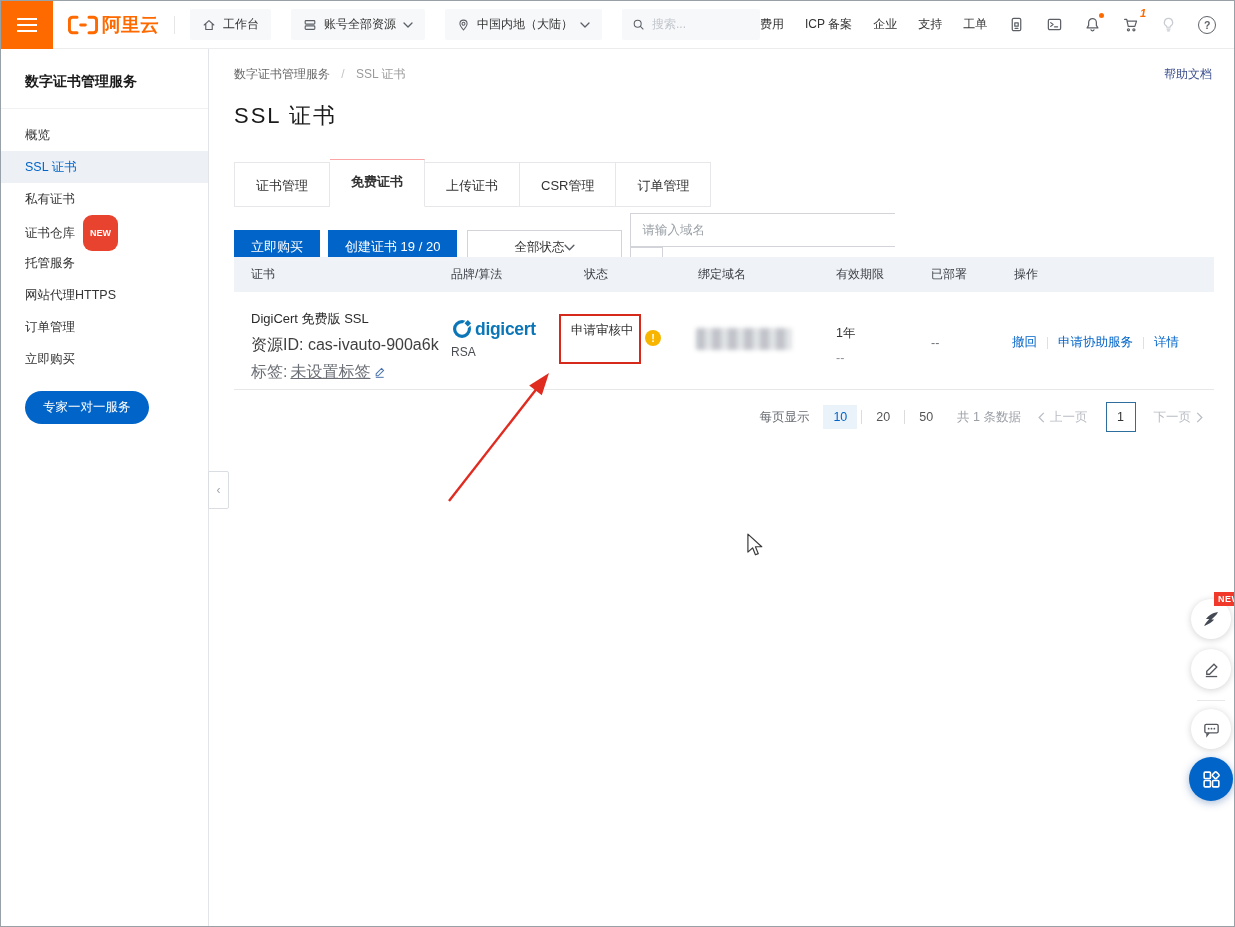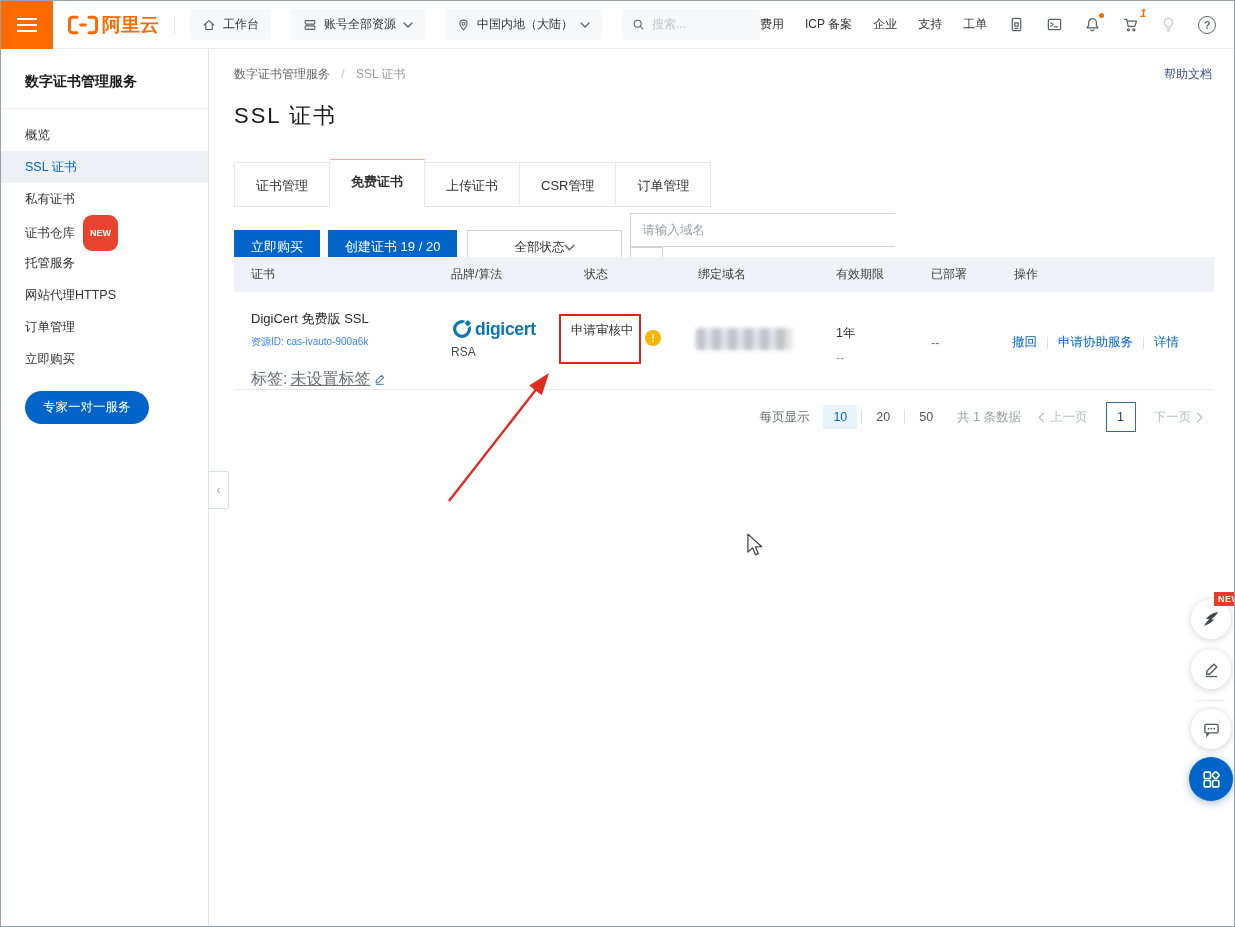--- a/index.html
+++ b/index.html
@@ -46,21 +46,21 @@
   .select{width:155px;height:34px;border:1px solid #d2d4d9;display:flex;align-items:center;justify-content:center;padding:0 11px;font-size:12.5px;color:#333;box-sizing:border-box;margin-left:10px;background:#fff;cursor:pointer;}
   .search-wrap{display:flex;margin-left:8px;flex-direction:column;}
   .search-input{width:265px;height:34px;border:1px solid #d2d4d9;border-right:none;padding:0 11px;font-size:12.5px;box-sizing:border-box;color:#333;outline:none;font-family:inherit;}
   .search-input::placeholder{color:#9aa0a6;}
   .search-btn{width:33px;height:34px;border:1px solid #d2d4d9;background:#fff;display:flex;align-items:center;justify-content:center;cursor:pointer;box-sizing:border-box;}
   .thead{position:absolute;top:208px;left:25px;width:980px;height:35px;background:#EFF3F8;font-size:12px;color:#3b3f45;}
   .thead span{position:absolute;line-height:35px;white-space:nowrap;}
   .trow{position:absolute;top:243px;left:25px;width:980px;height:97px;border-bottom:1px solid #e8e8e8;font-size:12.5px;color:#333;}
   .trow>div{position:absolute;}
   .cert-name{font-size:13px;color:#2b2b2b;margin-bottom:7px;white-space:nowrap;}
-  .cert-res{font-size:10px;color:#3b82f6;margin-bottom:20px;white-space:nowrap;}
+  .cert-res{font-size:16px;color:#404040;margin-bottom:6px;white-space:nowrap;}
   .cert-tag{font-size:16px;color:#6b6f75;white-space:nowrap;display:flex;align-items:center;gap:3px;}
   .cert-tag u{cursor:pointer;}
   .brand-logo{display:flex;align-items:center;gap:2px;color:#0B76B7;font-weight:bold;font-size:17.5px;letter-spacing:-.3px;}
   .brand-alg{font-size:12px;color:#4a4d52;margin-top:5px;}
   .status-text{width:64px;line-height:20px;}
   .warn{width:16px;height:16px;border-radius:50%;background:#F7B500;color:#fff;font-size:11px;font-weight:bold;text-align:center;line-height:16px;}
   .domain-blur{width:96px;height:22px;border-radius:2px;background:repeating-linear-gradient(90deg,#b6bac1 0 9px,#dcdee1 9px 16px),repeating-linear-gradient(0deg,rgba(255,255,255,.35) 0 4px,rgba(0,0,0,.06) 4px 8px);filter:blur(2px);opacity:.85;}
   .val-sub{color:#8d9199;margin-top:9px;}
   .actions{display:flex;align-items:center;gap:10px;color:#0064C8;white-space:nowrap;}
   .actions span{cursor:pointer;}

